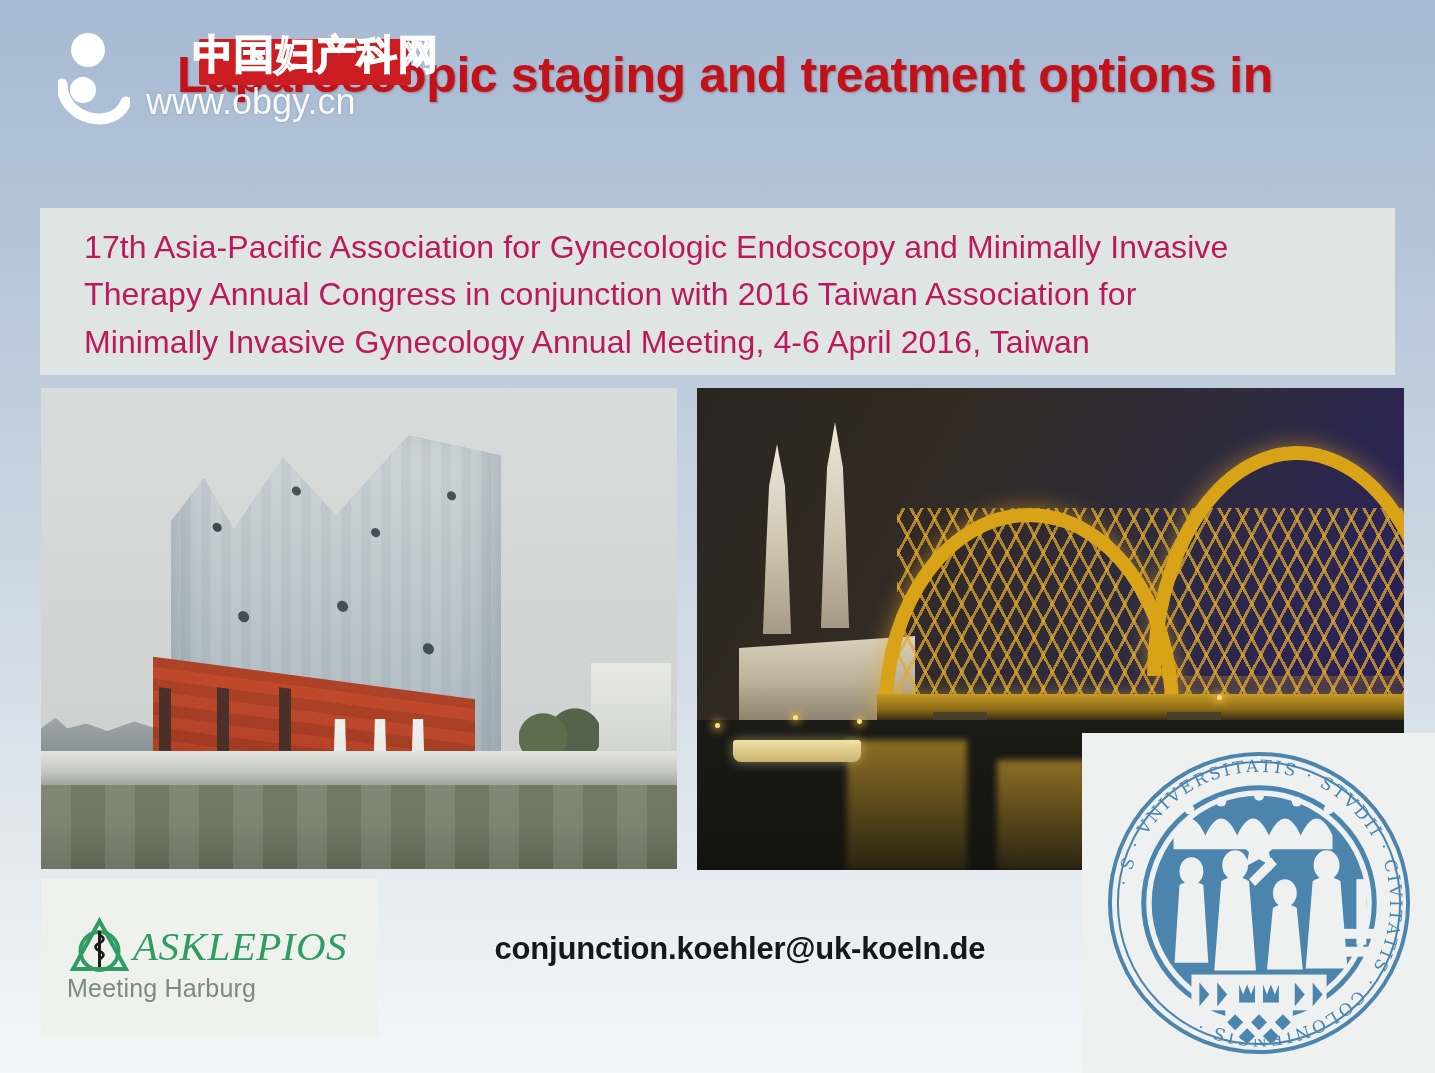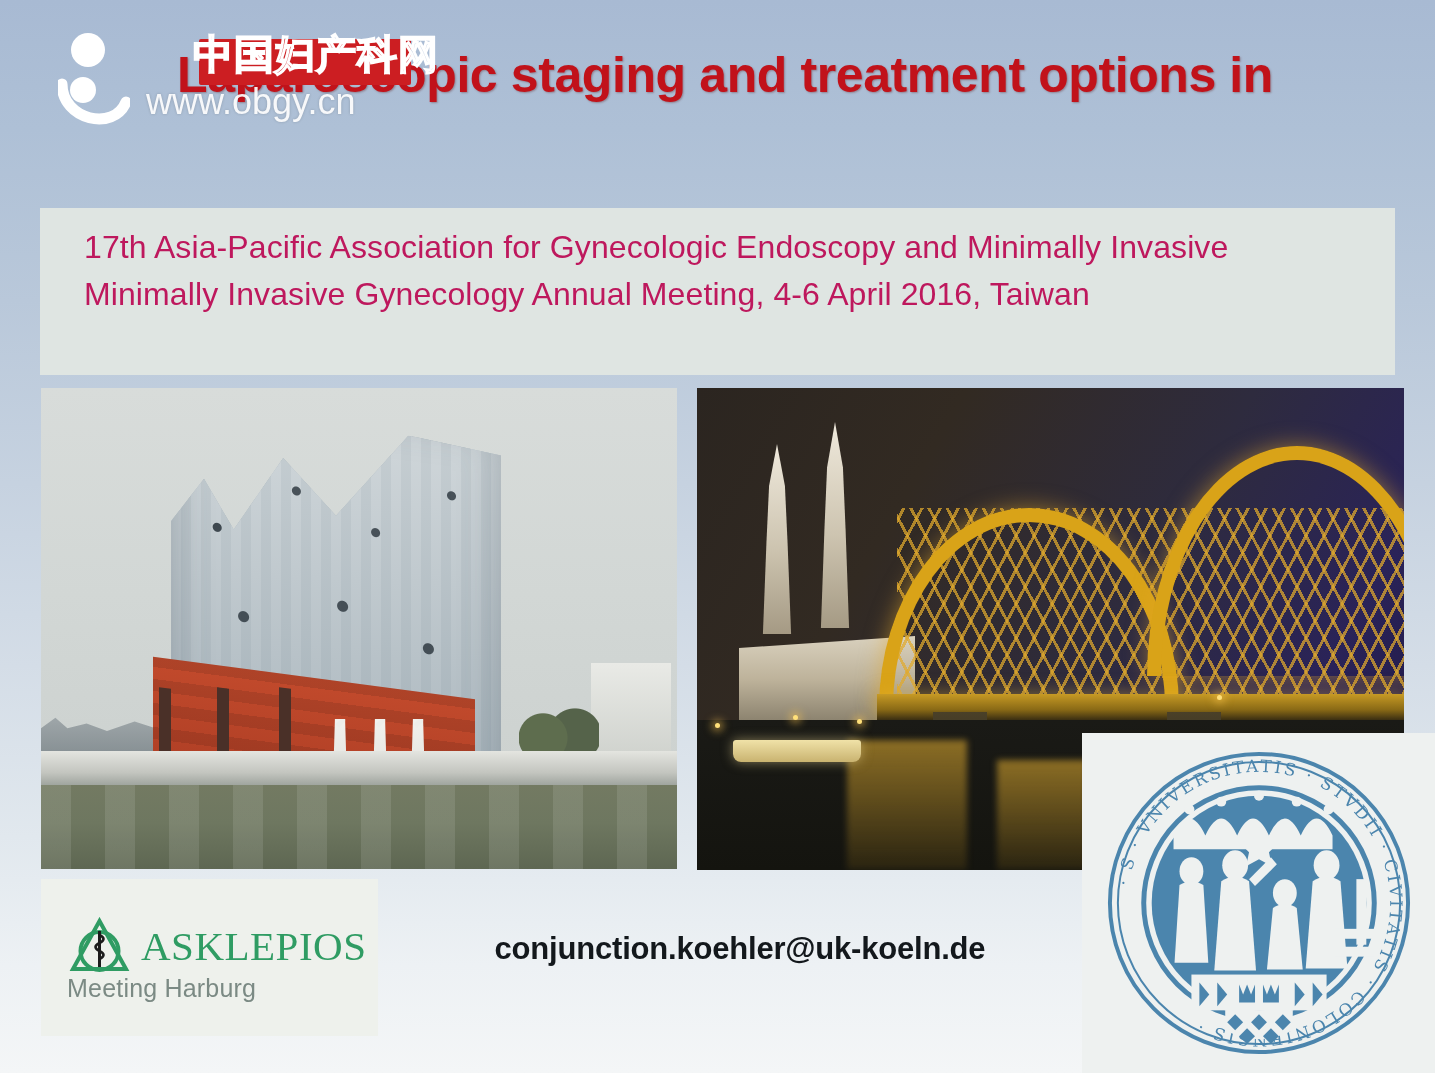--- a/index.html
+++ b/index.html
@@ -259,21 +259,21 @@
   
   #asklepios {
     position:absolute;
     left:41px; top:879px;
     width:337px; height:157px;
     background:#eef1ec;
     z-index:3;
   }
   #ask-row {
     position:absolute; left:28px; top:38px;
-    display:flex; align-items:center; gap:11px;
+    display:flex; align-items:center; gap:3px;font-style:italic;
   }
   #ask-mark { width:61px; height:58px; }
   #ask-word {
     font-family:"Liberation Serif", serif;
     font-size:41px; font-weight:normal;
     color:#2f9c63; letter-spacing:0.5px;
   }
   #ask-sub {
     position:absolute; left:26px; top:95px;
     font-size:25px; color:#7b8a84; letter-spacing:0.2px;
@@ -324,20 +324,21 @@
     </svg>
     <div id="wm-cn-wrap">
       <div id="wm-cn-bg"></div>
       <div id="wm-cn">中国妇产科网</div>
     </div>
     <div id="wm-url">www.obgy.cn</div>
   </div>
 
   <div id="info-box">
     <span class="iline">17th Asia-Pacific Association for Gynecologic Endoscopy and Minimally Invasive</span>
+    <span class="iline">Therapy Annual Congress in conjunction with 2016 Taiwan Association for</span>
     <span class="iline">Minimally Invasive Gynecology Annual Meeting, 4-6 April 2016, Taiwan</span>
   </div>
 
   <div class="photo" id="photo-hamburg">
     <div class="hb-sky"></div>
     <div class="hb-far"></div>
     <div class="hb-glass"></div>
     <div class="hb-brick"></div>
     <div class="hb-col" style="left:118px;"></div>
     <div class="hb-col" style="left:176px;"></div>

